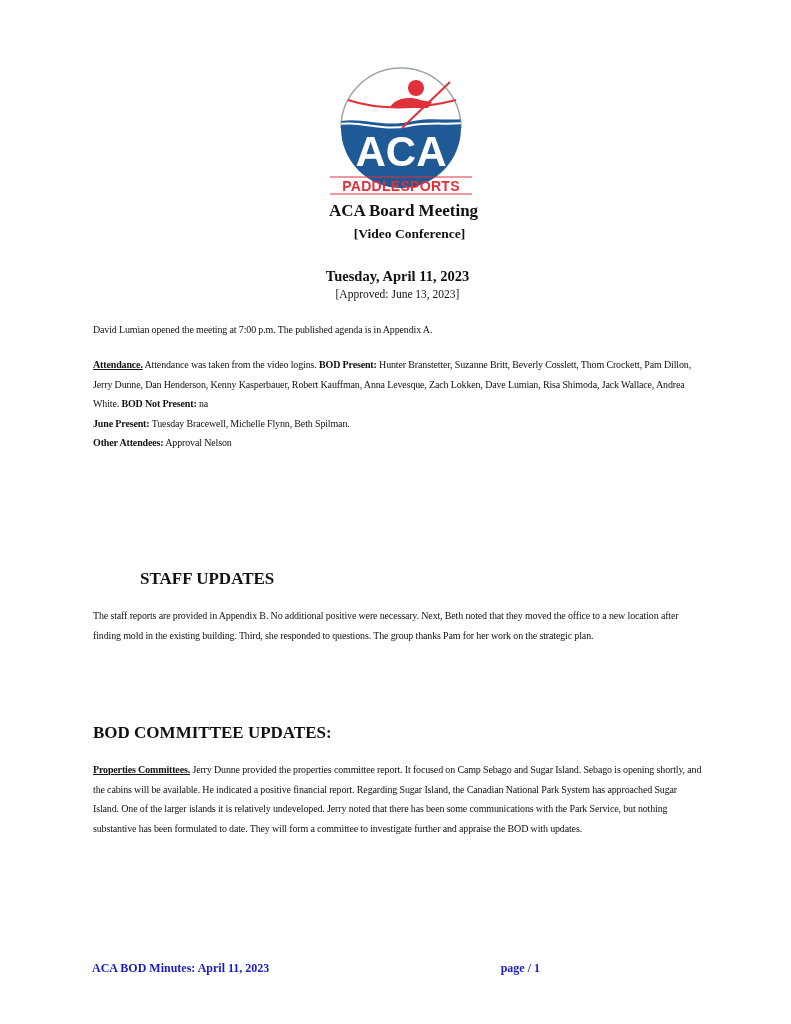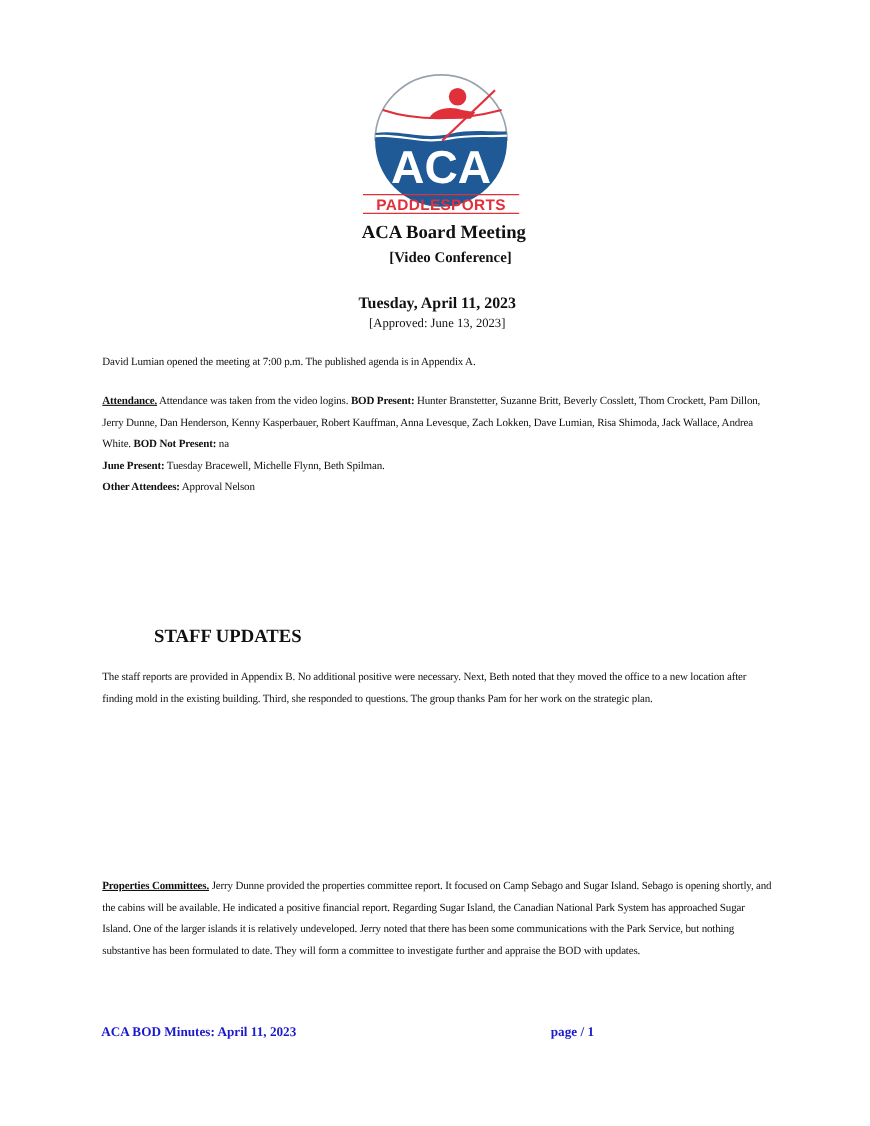--- a/index.html
+++ b/index.html
@@ -76,26 +76,26 @@
       margin-left: 47px;
     }
     .p-staff { top: 606px; }
     .h-bod {
       position: absolute;
       left: 93px;
       top: 723px;
       font-size: 17px;
       font-weight: bold;
     }
-    .p-properties { top: 796px; }
+    .p-properties { top: 760px; }
     .u { text-decoration: underline; font-weight: bold; }
     .b { font-weight: bold; }
     .footer {
       position: absolute;
-      top: 931px;
+      top: 961px;
       font-size: 12px;
       font-weight: bold;
       color: #1a1acc;
     }
     .footer-left { left: 92px; }
     .footer-right { right: 95px; }
   </style>
 </head>
 <body>
 
@@ -139,20 +139,21 @@
   <div class="para p-attendance">
     <span class="u">Attendance.</span><span> Attendance was taken from the video logins. </span><span class="b">BOD Present:</span><span> Hunter Branstetter, Suzanne Britt, Beverly Cosslett, Thom Crockett, Pam Dillon, Jerry Dunne, Dan Henderson, Kenny Kasperbauer, Robert Kauffman, Anna Levesque, Zach Lokken, Dave Lumian, Risa Shimoda, Jack Wallace, Andrea White. </span><span class="b">BOD Not Present:</span><span> na</span><br>
     <span class="b">June Present:</span><span> Tuesday Bracewell, Michelle Flynn, Beth Spilman.</span><br>
     <span class="b">Other Attendees:</span><span> Approval Nelson</span>
   </div>
 
 
   <div class="h-staff">STAFF UPDATES</div>
   <div class="para p-staff">The staff reports are provided in Appendix B. No additional positive were necessary. Next, Beth noted that they moved the office to a new location after finding mold in the existing building. Third, she responded to questions. The group thanks Pam for her work on the strategic plan.</div>
 
+  <div class="h-bod">BOD COMMITTEE UPDATES:</div>
   <div class="para p-properties">
     <span class="u">Properties Committees.</span><span> Jerry Dunne provided the properties committee report. It focused on Camp Sebago and Sugar Island. Sebago is opening shortly, and the cabins will be available. He indicated a positive financial report. Regarding Sugar Island, the Canadian National Park System has approached Sugar Island. One of the larger islands it is relatively undeveloped. Jerry noted that there has been some communications with the Park Service, but nothing substantive has been formulated to date. They will form a committee to investigate further and appraise the BOD with updates.</span>
   </div>
 
   <div class="footer footer-left">ACA BOD Minutes: April 11, 2023</div>
   <div class="footer footer-right">page / 1</div>
 
 </div>
 
 </body></html>

